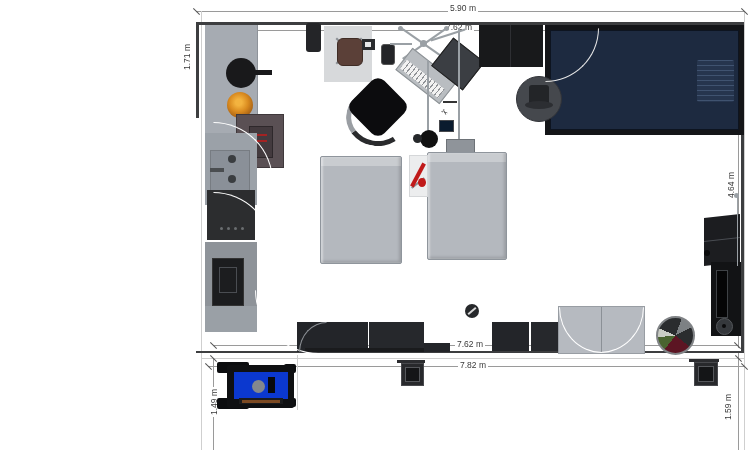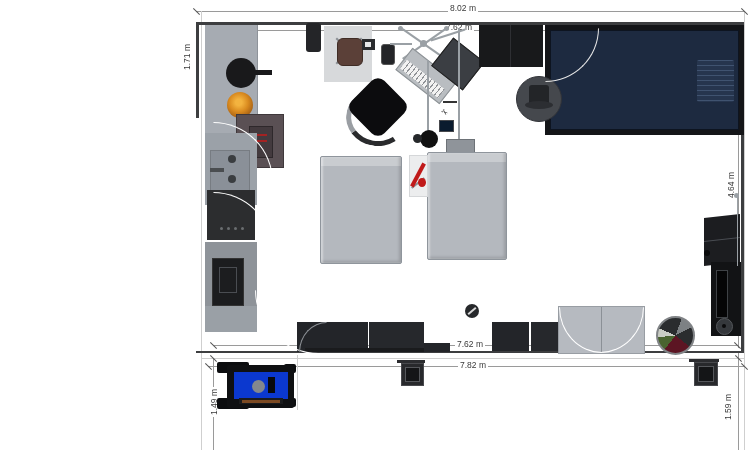--- a/index.html
+++ b/index.html
@@ -113,21 +113,21 @@
   <div class="dimline light" style="left:297px;top:355px;width:1px;height:55px;"></div>
   <div class="tick" style="left:192px;top:11px;"></div>
   <div class="tick" style="left:740px;top:11px;"></div>
   <div class="tick" style="left:209px;top:345px;"></div>
   <div class="tick" style="left:733px;top:345px;"></div>
   <div class="tick" style="left:204px;top:366px;"></div>
   <div class="tick" style="left:740px;top:366px;"></div>
   <div class="tick" style="left:209px;top:358px;"></div>
   <div class="tick" style="left:734px;top:358px;"></div>
 
-  <div class="dim-label" style="left:448px;top:3px;">8.02 m</div>
+  <div class="dim-label" style="left:448px;top:3px;">5.90 m</div>
   <div class="dim-label" style="left:444px;top:22px;">7.62 m</div>
   <div class="dim-label" style="left:455px;top:339px;">7.62 m</div>
   <div class="dim-label" style="left:458px;top:360px;">7.82 m</div>
   <div class="dim-label vert" style="left:716px;top:180px;">4.64 m</div>
   <div class="dim-label vert" style="left:172px;top:52px;">1.71 m</div>
   <div class="dim-label vert" style="left:199px;top:397px;">1.49 m</div>
   <div class="dim-label vert" style="left:713px;top:402px;">1.59 m</div>
 
   <div class="wall" style="left:196px;top:22px;width:548px;height:3px;"></div>
   <div class="wall" style="left:196px;top:22px;width:3px;height:96px;"></div>

